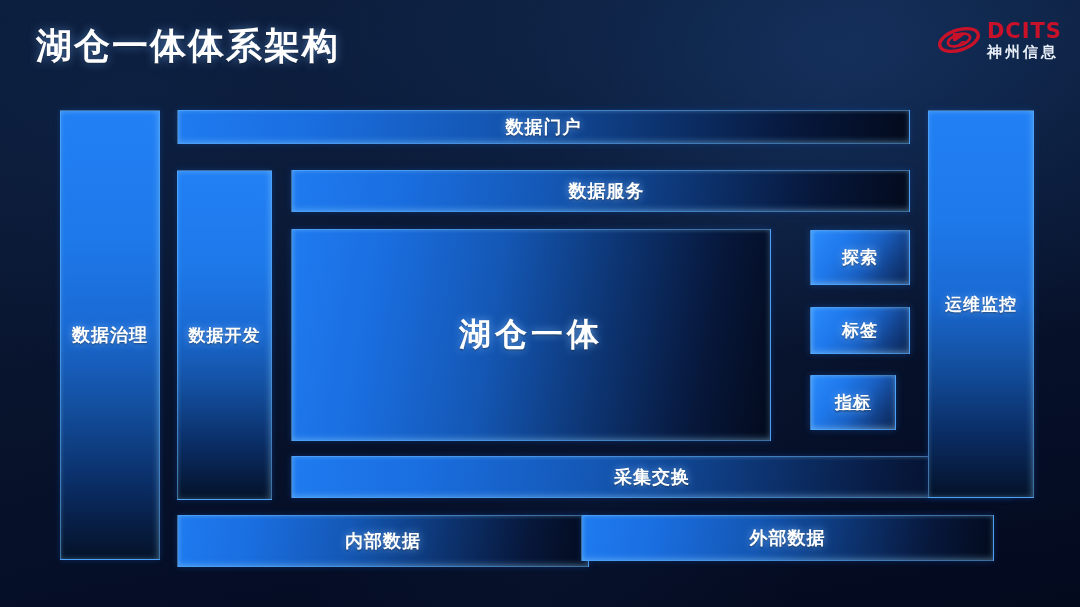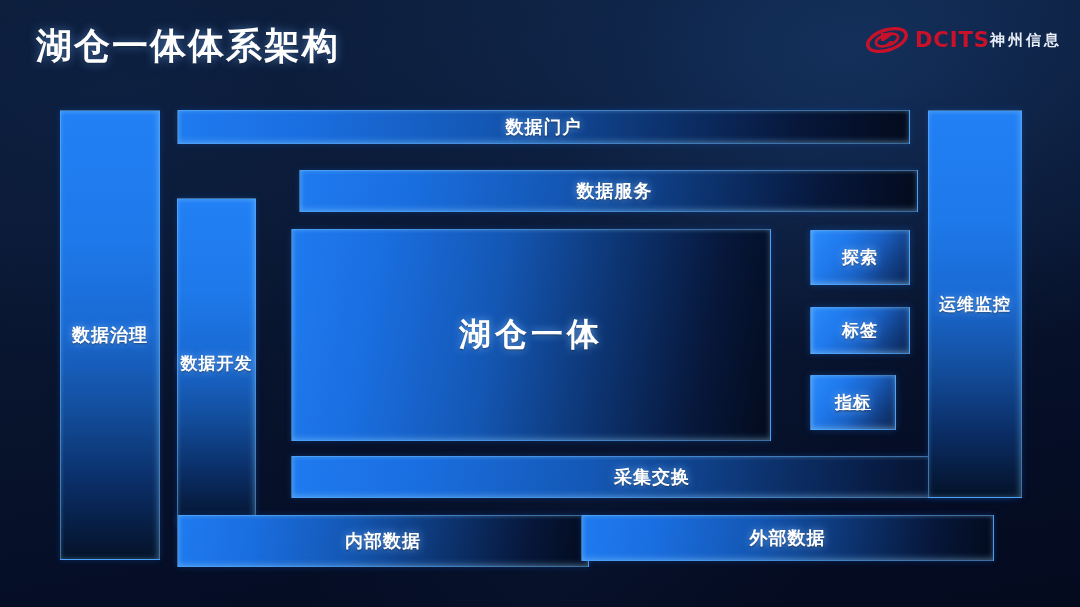--- a/index.html
+++ b/index.html
@@ -43,21 +43,21 @@
 
   .logo {
     position: absolute;
     right: 18px;
     top: 16px;
     display: flex;
     align-items: center;
     height: 48px;
   }
   .logo-mark { width: 44px; height: 40px; margin-right: 6px; }
-  .logo-text { display: flex; flex-direction: row; line-height: 1; }
+  .logo-text { display: flex; flex-direction: column; line-height: 1; }
   .logo-en {
     color: #c9112a;
     font-weight: bold;
     font-size: 21px;
     letter-spacing: 1px;
   }
   .logo-cn {
     color: #e8eef8;
     font-size: 15px;
     font-weight: bold;
@@ -136,25 +136,25 @@
   </div>
 
   <div class="box vert pillar" style="left:60px; top:110px; width:100px; height:450px;">
     <span class="label fs-18">数据治理</span>
   </div>
 
   <div class="box" style="left:177px; top:110px; width:733px; height:34px;">
     <span class="label fs-18">数据门户</span>
   </div>
 
-  <div class="box vert pillar" style="left:177px; top:170px; width:79px; height:330px;margin-top:28px;">
+  <div class="box vert pillar" style="left:177px; top:170px; width:95px; height:330px;">
     <span class="label fs-17">数据开发</span>
   </div>
 
-  <div class="box" style="left:299px; top:170px; width:619px; height:42px;padding-left:12px;">
+  <div class="box" style="left:291px; top:170px; width:619px; height:42px;padding-left:12px;">
     <span class="label fs-18">数据服务</span>
   </div>
 
   <div class="box" style="left:291px; top:229px; width:480px; height:212px;">
     <span class="label fs-32">湖仓一体</span>
   </div>
 
   <div class="box chip" style="left:810px; top:230px; width:100px; height:55px;">
     <span class="label fs-17">探索</span>
   </div>
@@ -162,21 +162,21 @@
     <span class="label fs-17">标签</span>
   </div>
   <div class="box chip" style="left:810px; top:375px; width:86px; height:55px;text-decoration:underline;">
     <span class="label fs-17">指标</span>
   </div>
 
   <div class="box" style="left:291px; top:456px; width:722px; height:42px;">
     <span class="label fs-18">采集交换</span>
   </div>
 
-  <div class="box vert pillar" style="left:928px; top:110px; width:94px; height:388px;">
+  <div class="box vert pillar" style="left:928px; top:110px; width:106px; height:388px;">
     <span class="label fs-17">运维监控</span>
   </div>
 
   <div class="box" style="left:177px; top:515px; width:412px; height:52px;">
     <span class="label fs-18">内部数据</span>
   </div>
   <div class="box" style="left:581px; top:515px; width:413px; height:46px;">
     <span class="label fs-18">外部数据</span>
   </div>
 

